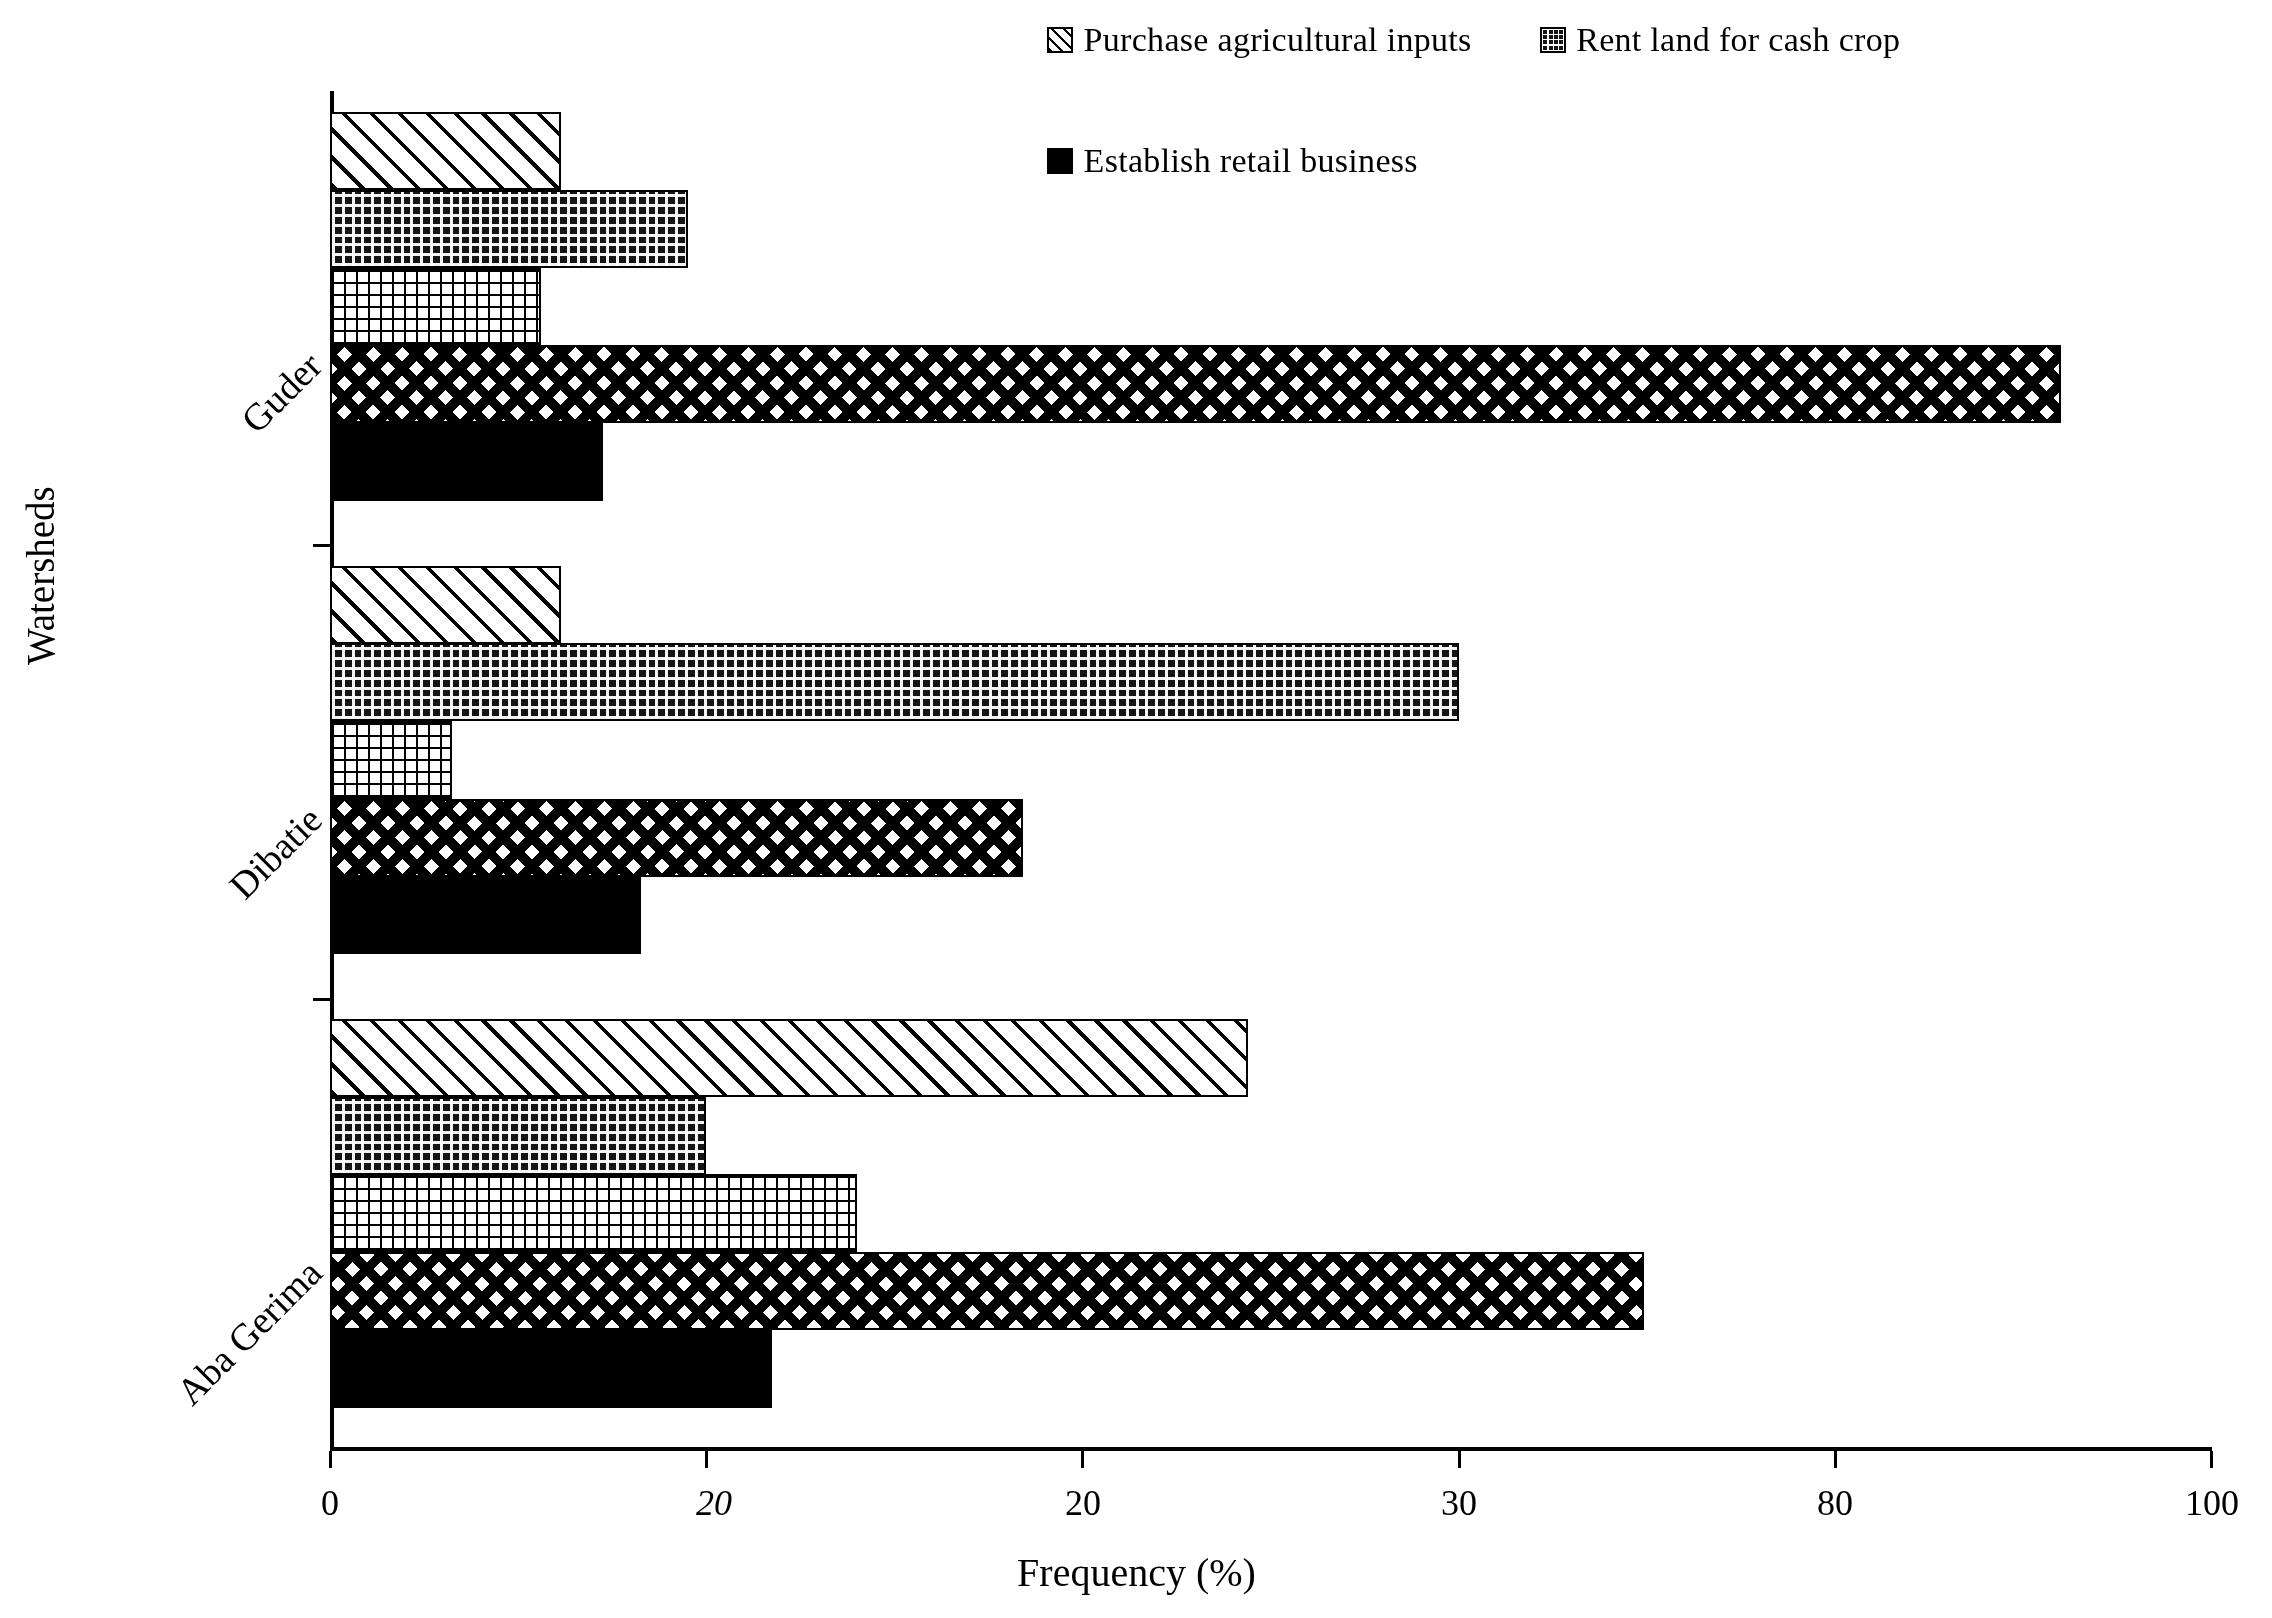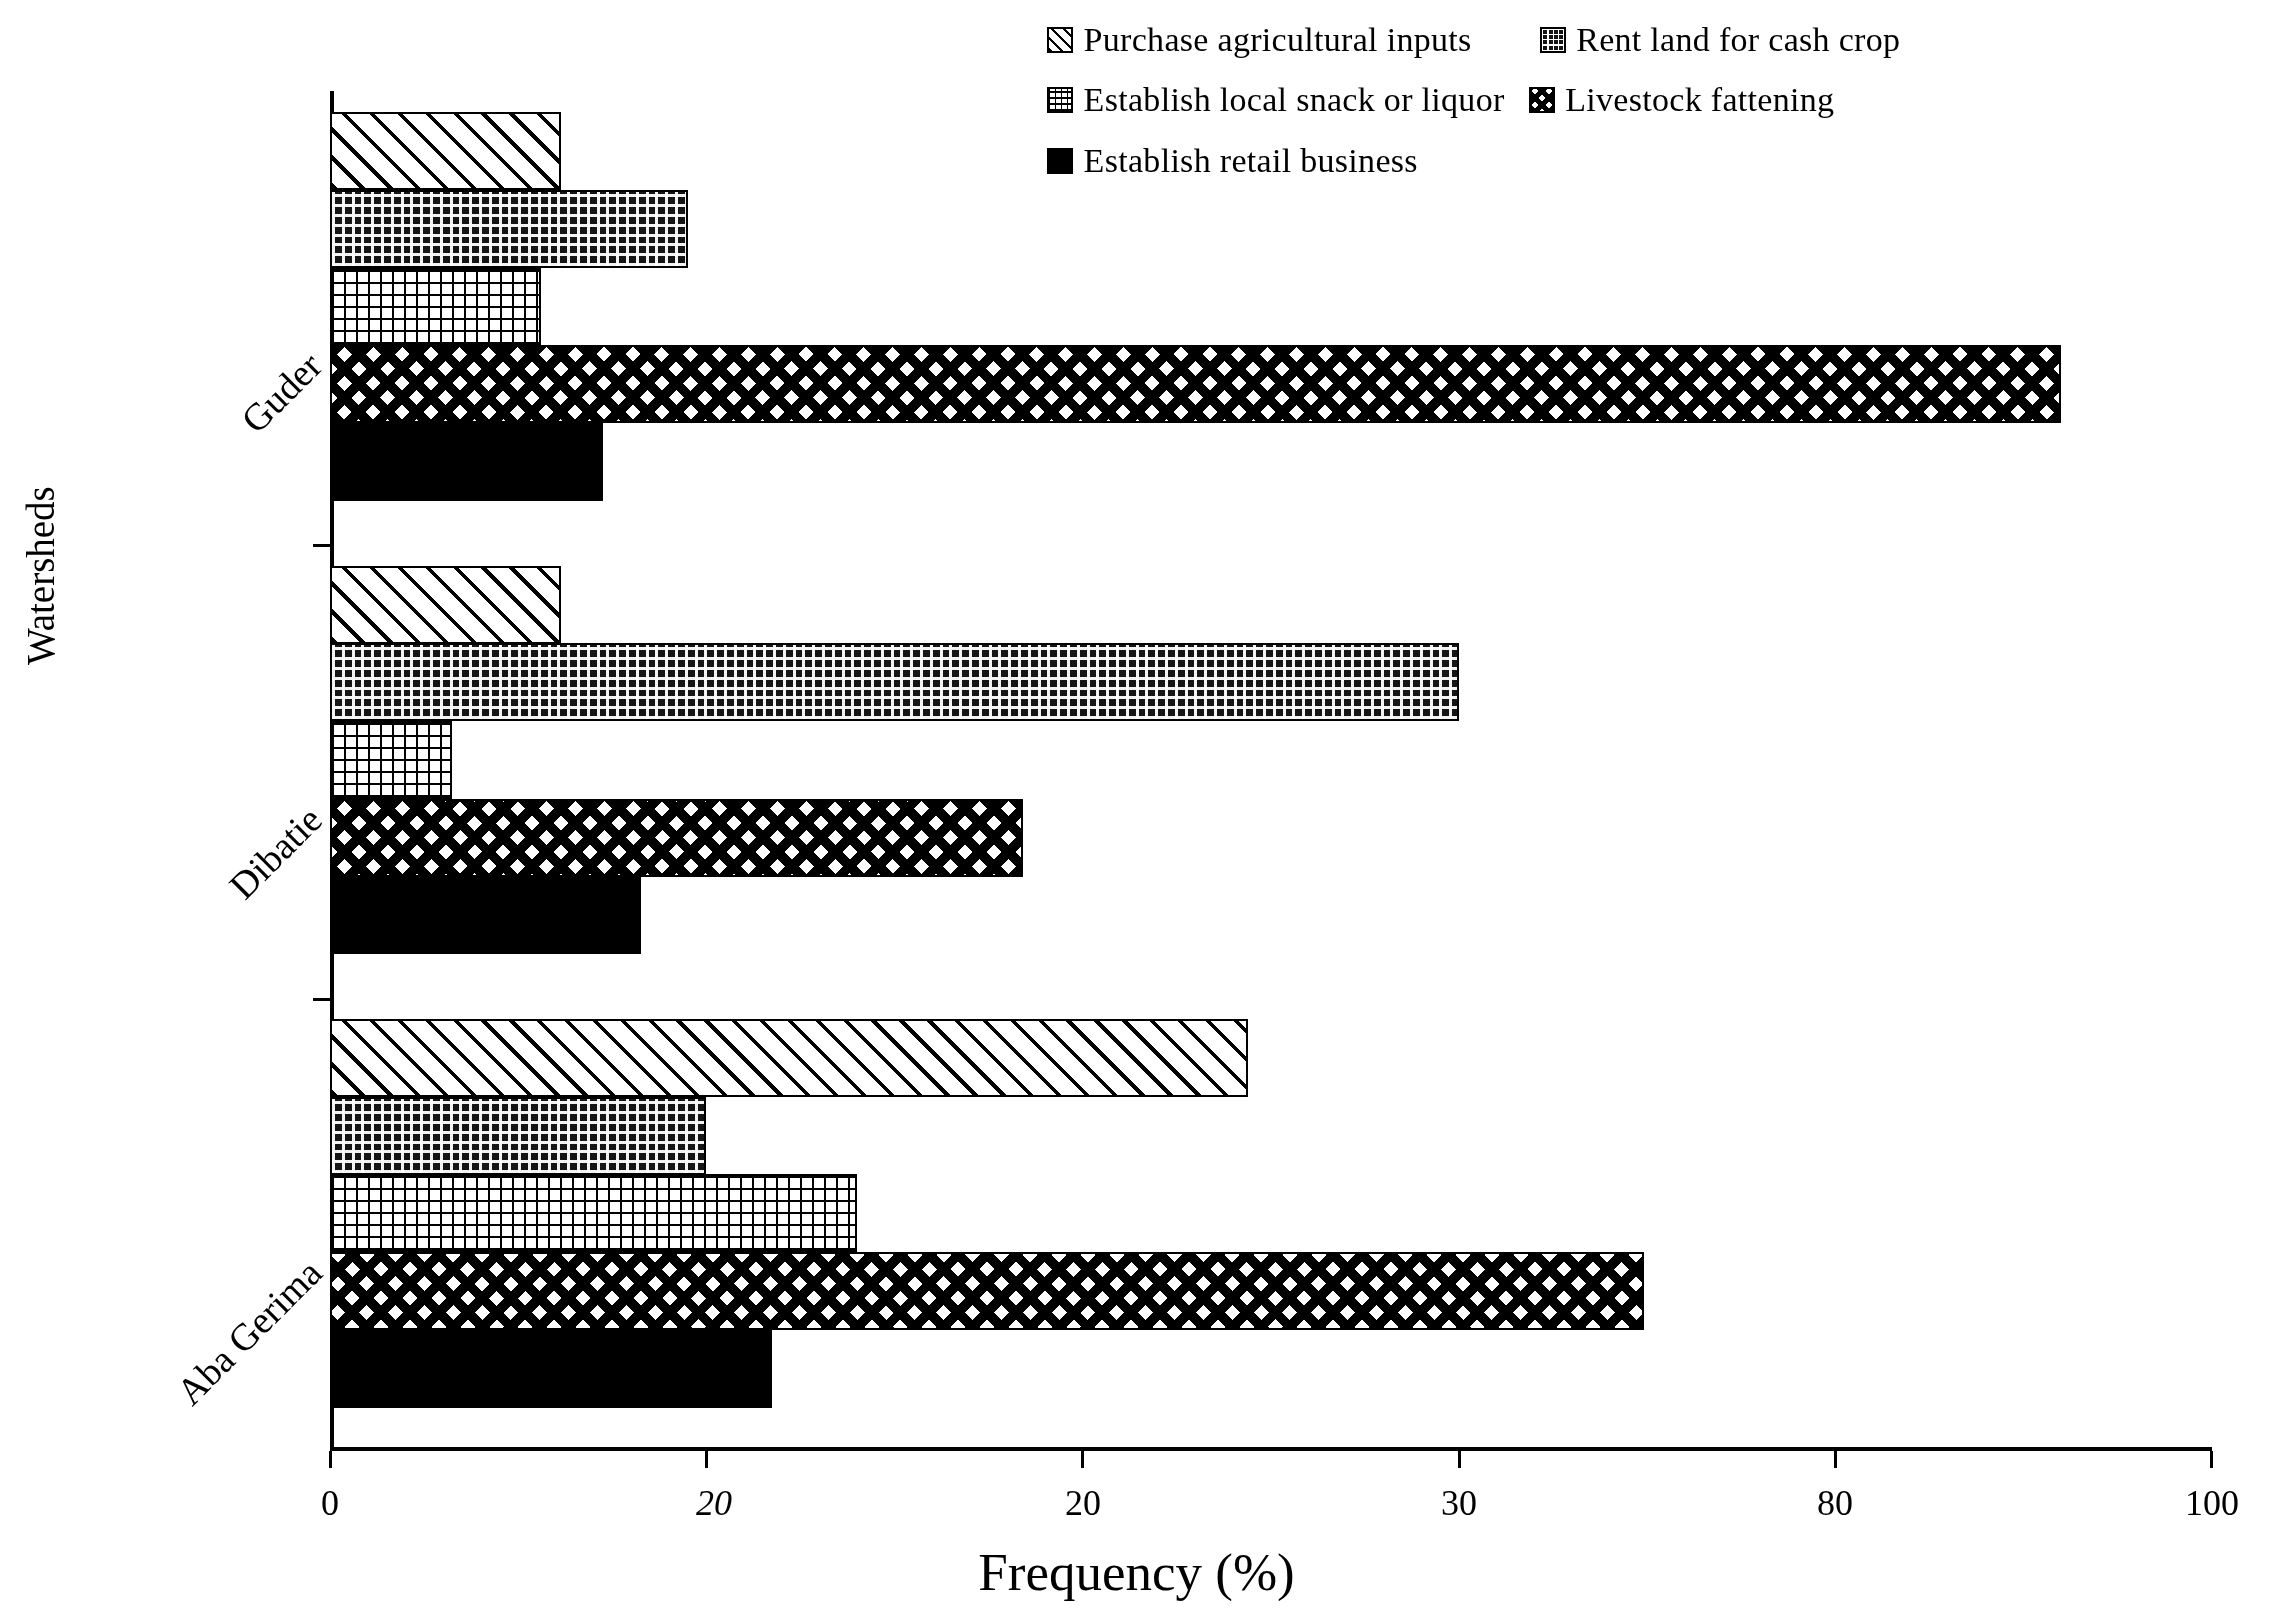--- a/index.html
+++ b/index.html
@@ -187,51 +187,41 @@
     transform-origin: left top;
     transform: rotate(-90deg);
     white-space: nowrap;
   }
   #xlabel {
     position: absolute;
     left: 0;
     top: 1553px;
     width: 2273px;
     text-align: center;
-    font-size: 53px;
+    font-size: 40px;
     line-height: 39px;
   }
 </style>
 </head>
 <body>
 
 <div id="chart-root">
 
   <div id="legend">
     <div class="legend-row" style="left:0px; top:0px;">
       <div class="legend-item">
         <span class="legend-swatch pat-diag"></span>
         <span class="legend-label">Purchase agricultural inputs</span>
       </div>
       <div class="legend-item" style="margin-left:68px;">
         <span class="legend-swatch pat-dense"></span>
         <span class="legend-label">Rent land for cash crop</span>
       </div>
     </div>
 
-    <div class="legend-row" style="left:0px; top:60px;">
-      <div class="legend-item">
-        <span class="legend-swatch pat-check"></span>
-        <span class="legend-label">Establish local snack or liquor</span>
-      </div>
-      <div class="legend-item" style="margin-left:24px;">
-        <span class="legend-swatch pat-diamond"></span>
-        <span class="legend-label">Livestock fattening</span>
-      </div>
-    </div>
 
     <div class="legend-row" style="left:0px; top:121px;">
       <div class="legend-item">
         <span class="legend-swatch pat-solid"></span>
         <span class="legend-label">Establish retail business</span>
       </div>
     </div>
   </div>
 
   <div id="plot">

